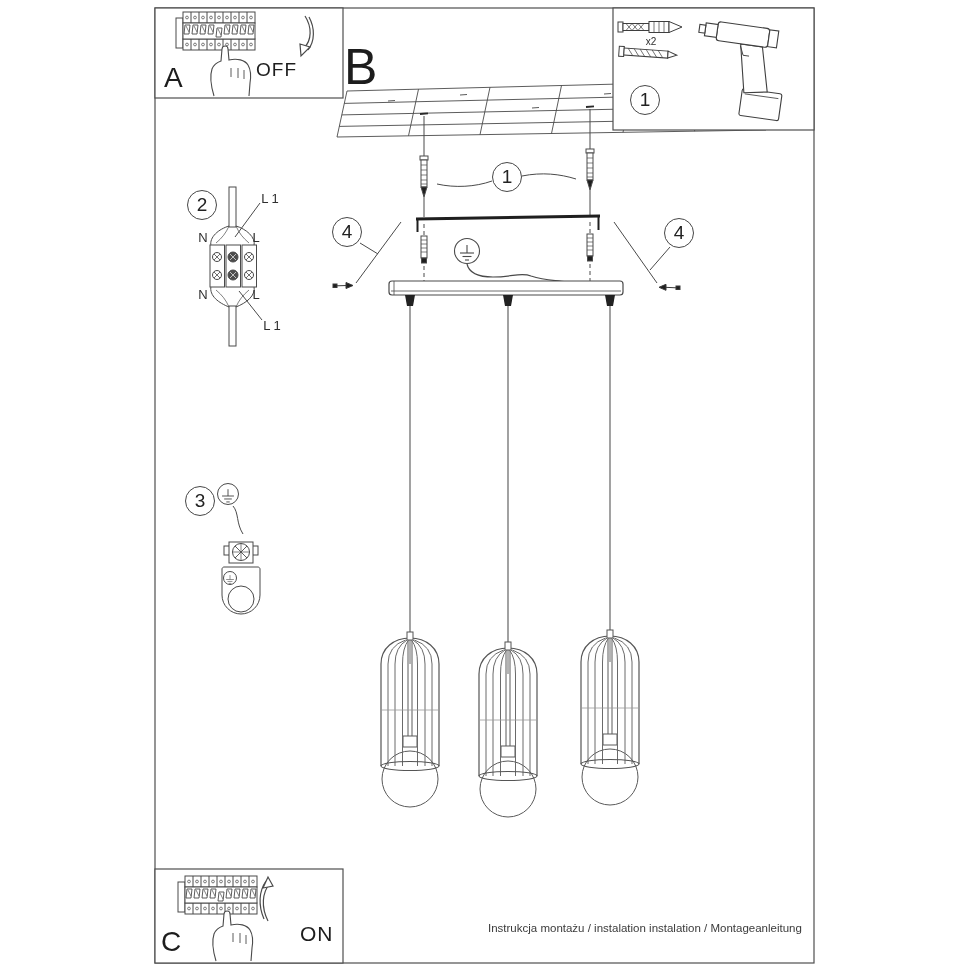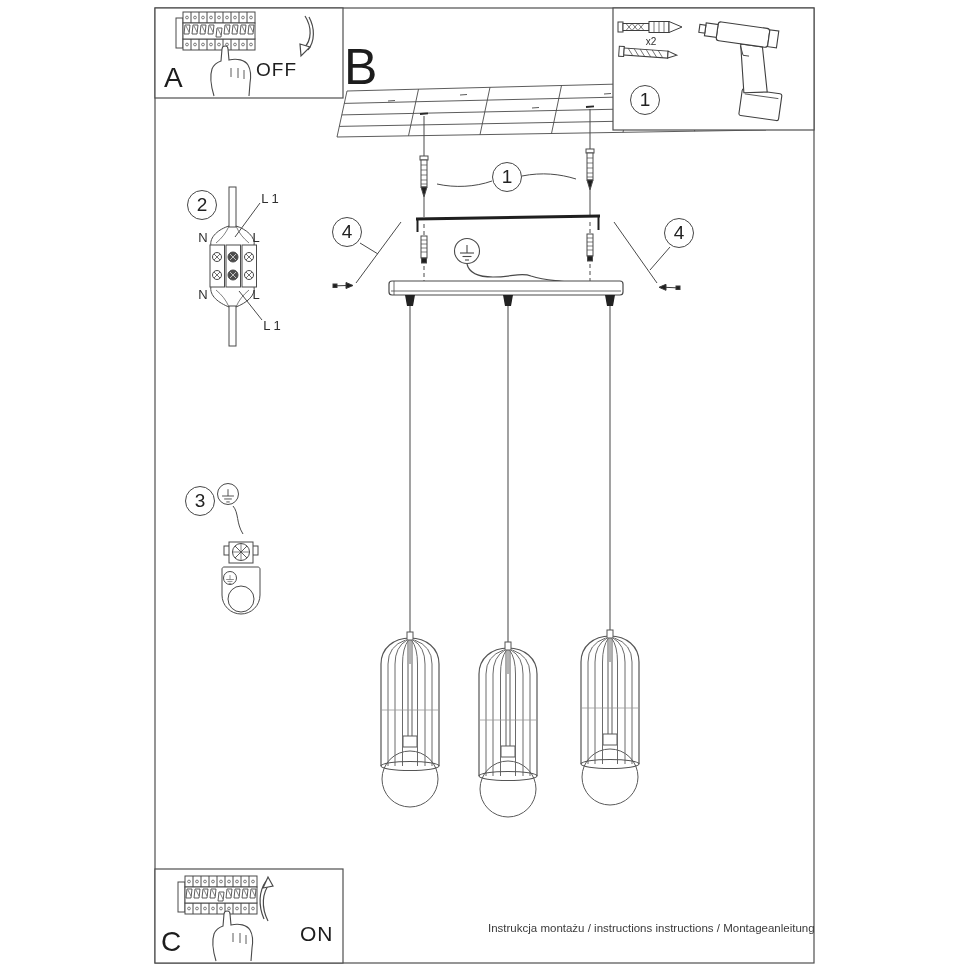--- a/index.html
+++ b/index.html
@@ -337,16 +337,16 @@
 <div class="lbl tiny" style="left:651px;top:41px;">x2</div>
 
 <div class="lbl wire-lbl" style="left:203px;top:237px;">N</div>
 <div class="lbl wire-lbl" style="left:256px;top:237px;">L</div>
 <div class="lbl wire-lbl" style="left:203px;top:294px;">N</div>
 <div class="lbl wire-lbl" style="left:256px;top:294px;">L</div>
 <div class="lbl wire-lbl" style="left:270px;top:198px;">L 1</div>
 <div class="lbl wire-lbl" style="left:272px;top:325px;">L 1</div>
 
 <div class="footer">
-  <div>Instrukcja montażu / instructions instructions / Montageanleitung</div>
+  <div>Instrukcja montażu / instalation instalation / Montageanleitung</div>
 </div>
 
 </div>
 
 </body></html>

